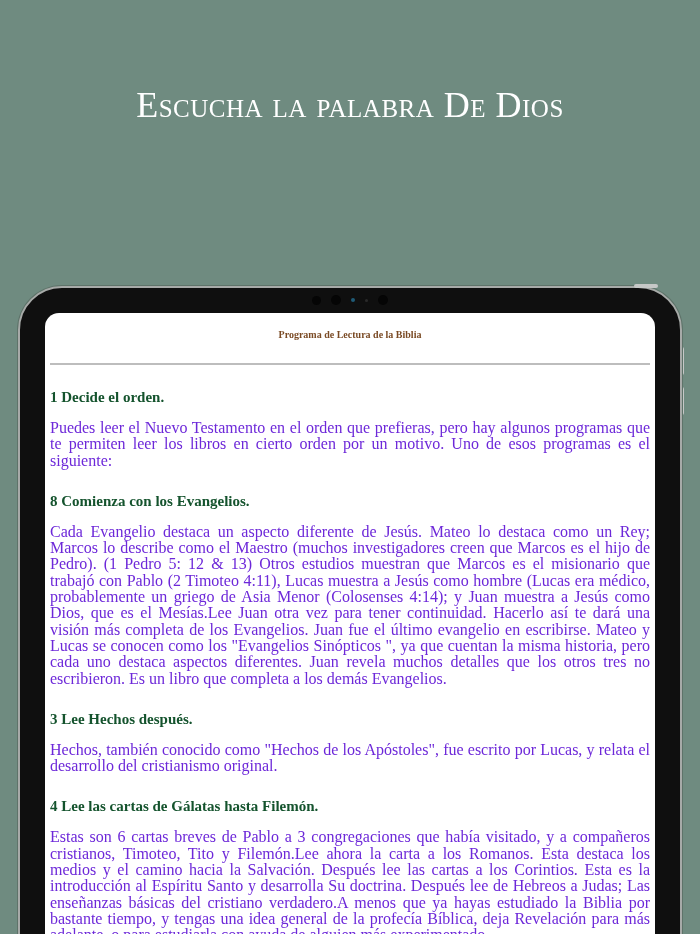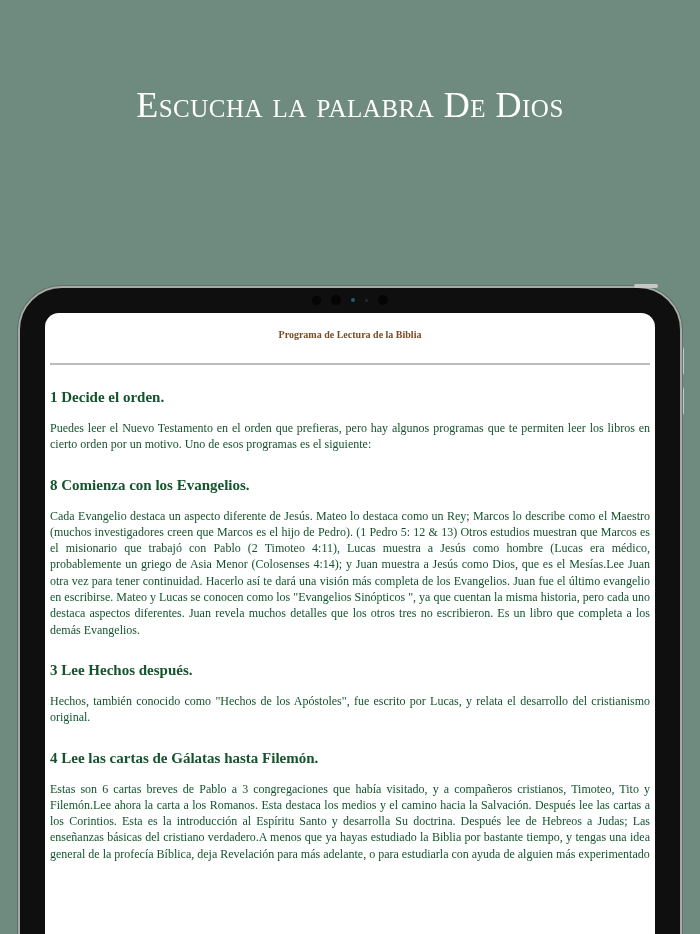--- a/index.html
+++ b/index.html
@@ -106,22 +106,22 @@
     .section-heading {
       font-family: "Liberation Serif", "DejaVu Serif", serif;
       font-weight: bold;
       font-size: 15px;
       color: #14532d;
       margin-top: 24px;
       line-height: 17px;
     }
     .section-body {
       font-family: "Liberation Serif", "DejaVu Serif", serif;
-      font-size: 12px;
-      color: #14532d;
+      font-size: 16px;
+      color: #6d28d9;
       text-align: justify;
       line-height: 16.3px;
       margin-top: 14px;
     }
   </style>
 </head>
 <body>
 
 <h1 class="promo-title">Escucha la palabra De Dios</h1>
 

